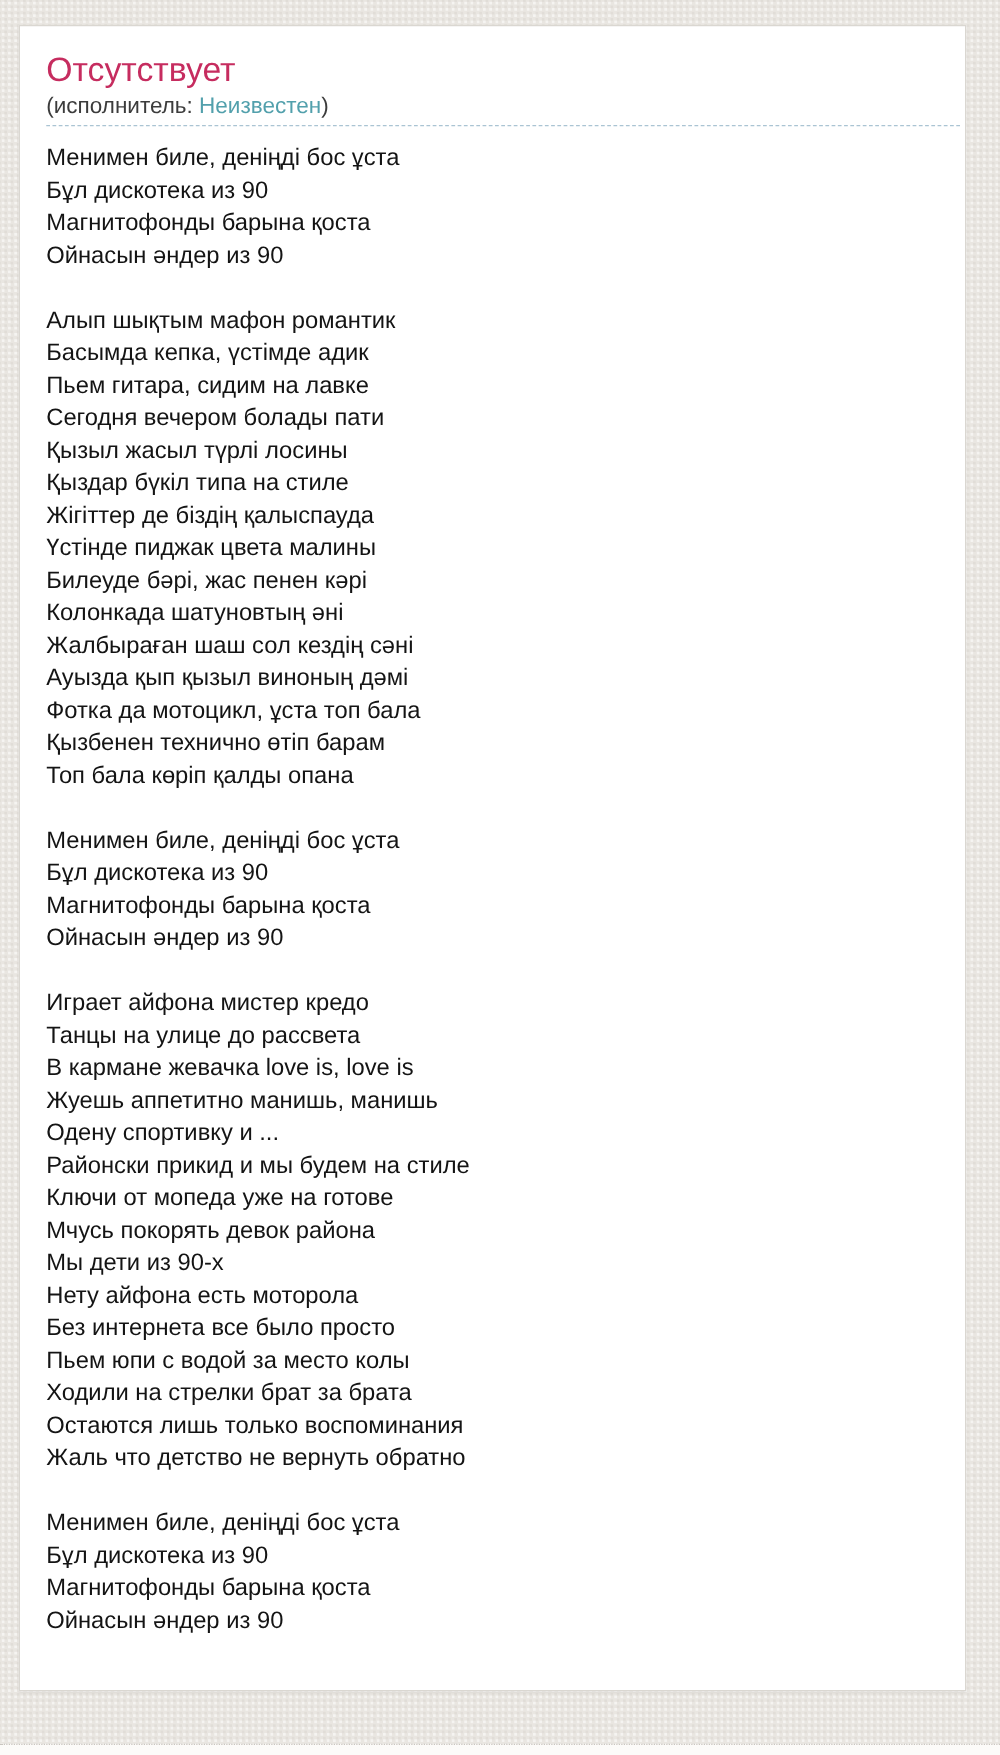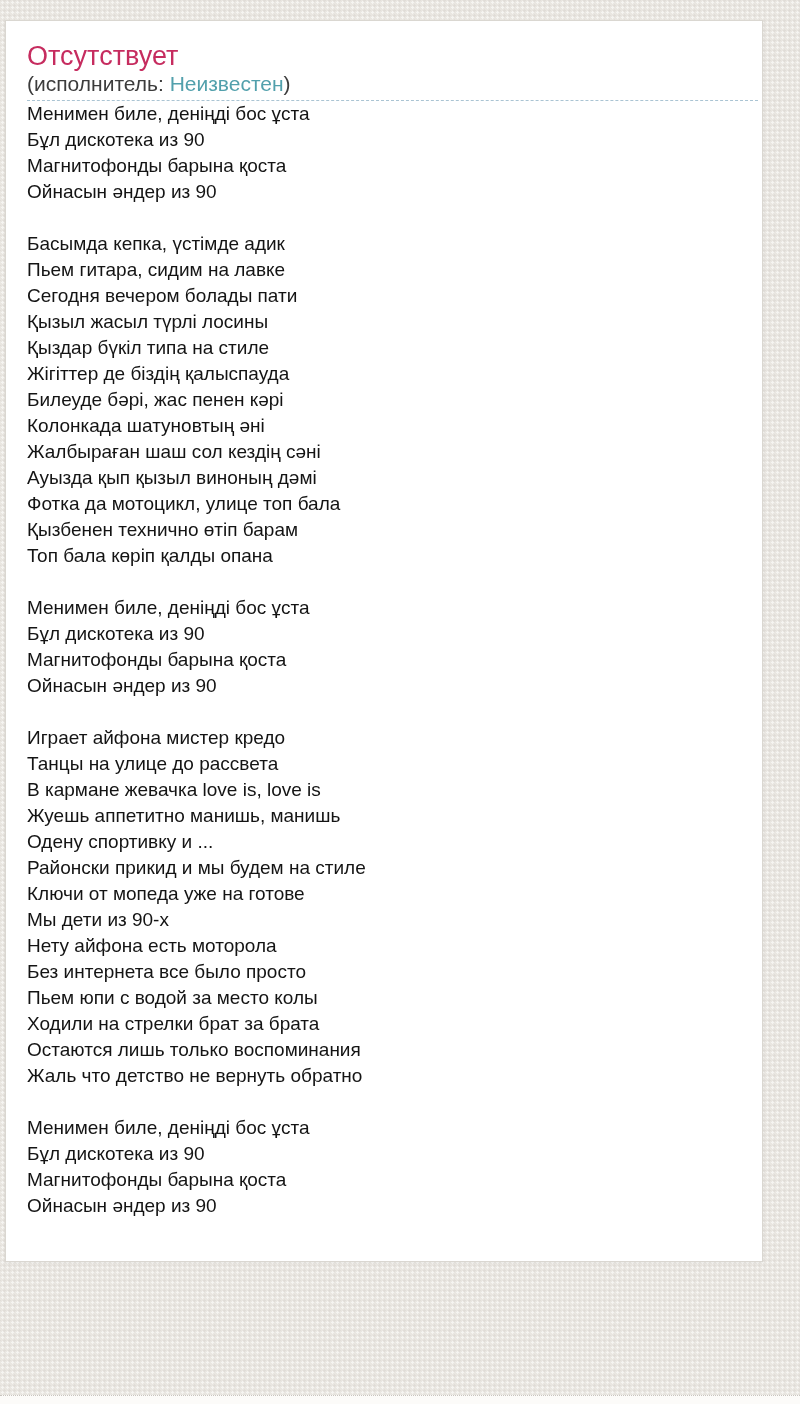--- a/index.html
+++ b/index.html
@@ -14,21 +14,21 @@
     font-family: "Liberation Sans", sans-serif;
     background-color: var(--page-bg, #e9e6e1);
     background-image:
       radial-gradient(rgba(255,255,255,0.55) 1px, transparent 1.3px),
       radial-gradient(rgba(90,80,60,0.06) 1px, transparent 1.3px);
     background-size: 5px 5px, 5px 5px;
     background-position: 0 0, 2px 3px;
   }
   .card {
     position: absolute;
-    left: 5px;
+    left: 15px;
     top: 20px;
     width: 758px;
     box-sizing: border-box;
     background: var(--card-bg, #ffffff);
     border: 1px solid #dad7d1;
     box-shadow: 0 1px 2px rgba(0,0,0,0.05);
     padding: 20px 4px 42px 21px;
   }
   .header {
     padding-bottom: 6px;
@@ -36,30 +36,31 @@
   }
   h1.song-title {
     margin: 0;
     font-size: 27px;
     line-height: 30px;
     font-weight: normal;
     color: var(--title-color, #c62c5f);
   }
   .subtitle {
     margin: 3px 0 0 0;
-    font-size: 21px;
+    font-size: 18px;
     line-height: 20px;
     color: #3c3c3c;
   }
   .subtitle a {
     color: var(--link-color, #52a0ac);
     text-decoration: none;
     cursor: pointer;
   }
   .lyrics {
+    margin-top: 13px;
     font-size: 19px;
     line-height: 26px;
     color: var(--lyrics-color, #141414);
   }
   .stanza {
     margin: 0 0 26px 0;
   }
   .stanza:last-child {
     margin-bottom: 0;
   }
@@ -86,48 +87,51 @@
   </div>
 
   <div class="lyrics">
       <div class="stanza">
         <div class="lyric-line">Менимен биле, деніңді бос ұста</div>
         <div class="lyric-line">Бұл дискотека из 90</div>
         <div class="lyric-line">Магнитофонды барына қоста</div>
         <div class="lyric-line">Ойнасын әндер из 90</div>
       </div>
       <div class="stanza">
+        <div class="lyric-line">Алып шықтым мафон романтик</div>
         <div class="lyric-line">Басымда кепка, үстімде адик</div>
         <div class="lyric-line">Пьем гитара, сидим на лавке</div>
         <div class="lyric-line">Сегодня вечером болады пати</div>
         <div class="lyric-line">Қызыл жасыл түрлі лосины</div>
         <div class="lyric-line">Қыздар бүкіл типа на стиле</div>
         <div class="lyric-line">Жігіттер де біздің қалыспауда</div>
+        <div class="lyric-line">Үстінде пиджак цвета малины</div>
         <div class="lyric-line">Билеуде бәрі, жас пенен кәрі</div>
         <div class="lyric-line">Колонкада шатуновтың әні</div>
         <div class="lyric-line">Жалбыраған шаш сол кездің сәні</div>
         <div class="lyric-line">Ауызда қып қызыл виноның дәмі</div>
-        <div class="lyric-line">Фотка да мотоцикл, улице топ бала</div>
+        <div class="lyric-line">Фотка да мотоцикл, ұста топ бала</div>
         <div class="lyric-line">Қызбенен технично өтіп барам</div>
         <div class="lyric-line">Топ бала көріп қалды опана</div>
       </div>
       <div class="stanza">
         <div class="lyric-line">Менимен биле, деніңді бос ұста</div>
         <div class="lyric-line">Бұл дискотека из 90</div>
         <div class="lyric-line">Магнитофонды барына қоста</div>
         <div class="lyric-line">Ойнасын әндер из 90</div>
       </div>
       <div class="stanza">
         <div class="lyric-line">Играет айфона мистер кредо</div>
         <div class="lyric-line">Танцы на улице до рассвета</div>
         <div class="lyric-line">В кармане жевачка love is, love is</div>
         <div class="lyric-line">Жуешь аппетитно манишь, манишь</div>
         <div class="lyric-line">Одену спортивку и ...</div>
         <div class="lyric-line">Районски прикид и мы будем на стиле</div>
         <div class="lyric-line">Ключи от мопеда уже на готове</div>
+        <div class="lyric-line">Мчусь покорять девок района</div>
         <div class="lyric-line">Мы дети из 90-х</div>
         <div class="lyric-line">Нету айфона есть моторола</div>
         <div class="lyric-line">Без интернета все было просто</div>
         <div class="lyric-line">Пьем юпи с водой за место колы</div>
         <div class="lyric-line">Ходили на стрелки брат за брата</div>
         <div class="lyric-line">Остаются лишь только воспоминания</div>
         <div class="lyric-line">Жаль что детство не вернуть обратно</div>
       </div>
       <div class="stanza">
         <div class="lyric-line">Менимен биле, деніңді бос ұста</div>

